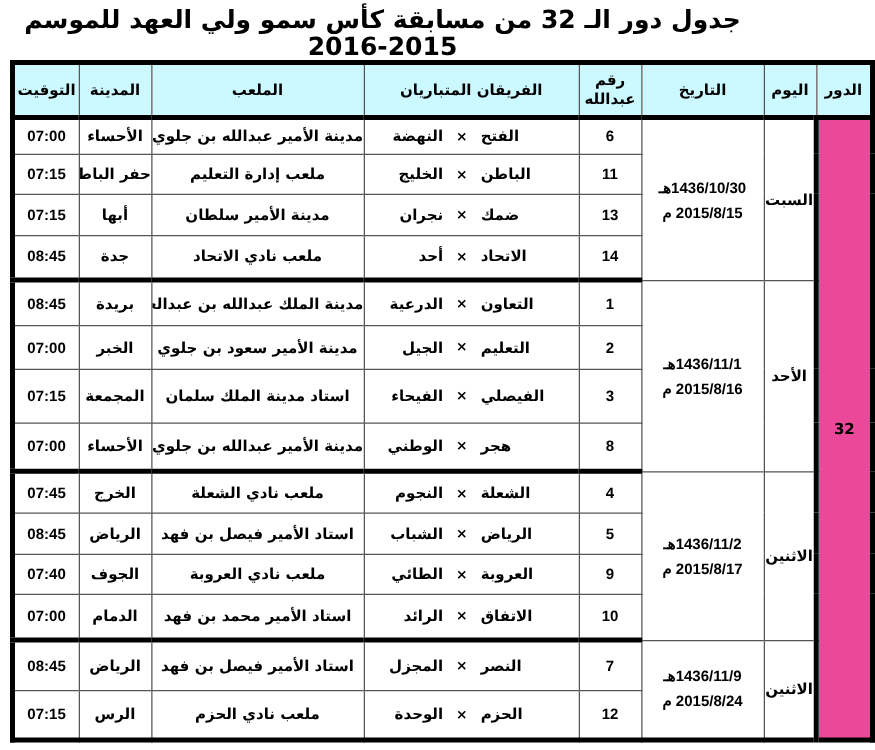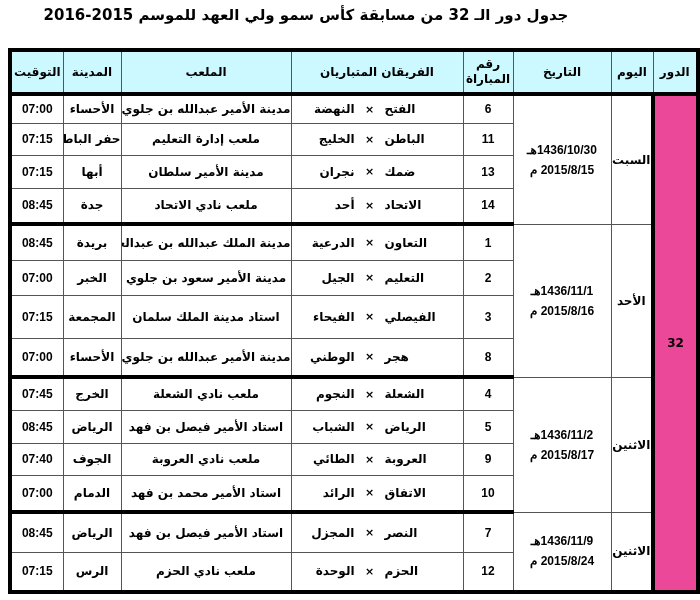--- a/index.html
+++ b/index.html
@@ -1,17 +1,17 @@
 <!DOCTYPE html>
 <html><head>
 <meta charset="utf-8">
 <style>
   html, body { margin: 0; padding: 0; background: #ffffff; }
   body { width: 700px; height: 600px; overflow: hidden; position: relative; font-family: "DejaVu Sans", "Liberation Sans", sans-serif; color: #000; }
-  .title { position: absolute; top: 4px; left: 0; width: 612px; text-align: center; font-weight: bold; font-size: 15px; direction: rtl; line-height: 22px; }
+  .title { position: absolute; top: 4px; left: 0; width: 612px; text-align: center; font-weight: bold; font-size: 20px; direction: rtl; line-height: 22px; }
   table.sched { position: absolute; top: 48px; left: 8px; width: 688px; border-collapse: collapse; direction: rtl; table-layout: fixed; border: 4px solid #000; }
   table.sched td, table.sched th { border: 1px solid #555; text-align: center; vertical-align: middle; padding: 0; font-size: 12px; font-weight: bold; overflow: hidden; white-space: nowrap; }
   table.sched th { background: #ccf8ff; font-size: 12px; height: 40px; border-bottom: 4px solid #000; line-height: 15px; }
   tr.group-end td { border-bottom: 4px solid #000; }
   td.round { background: #ec4899; border-left: 4px solid #000 !important; border-right: 1px solid #555; font-size: 13px; }
   th.round-h { border-left: 1px solid #555; }
   td.time { font-size: 15px; font-family: "Liberation Sans", sans-serif; font-weight: bold; border-left: none; }
   td.num { font-size: 15px; font-family: "Liberation Sans", sans-serif; }
   td.date { font-size: 15px; font-family: "Liberation Sans", sans-serif; line-height: 20px; }
   td.day { font-size: 12px; }
@@ -36,21 +36,21 @@
     <col style="width:172px">
     <col style="width:170px">
     <col style="width:58px">
     <col style="width:53px">
   </colgroup>
   <thead>
     <tr>
       <th class="round-h">الدور</th>
       <th>اليوم</th>
       <th>التاريخ</th>
-      <th style="white-space:normal;">رقم المباراة</th>
+      <th style="white-space:normal;">رقم عبدالله</th>
       <th>الفريقان المتباريان</th>
       <th>الملعب</th>
       <th>المدينة</th>
       <th>التوقيت</th>
     </tr>
   </thead>
   <tbody id="tbody">
       <tr style="height: 29px;">
         <td class="round" rowspan="14">32</td>
         <td class="day" rowspan="4">السبت</td>

